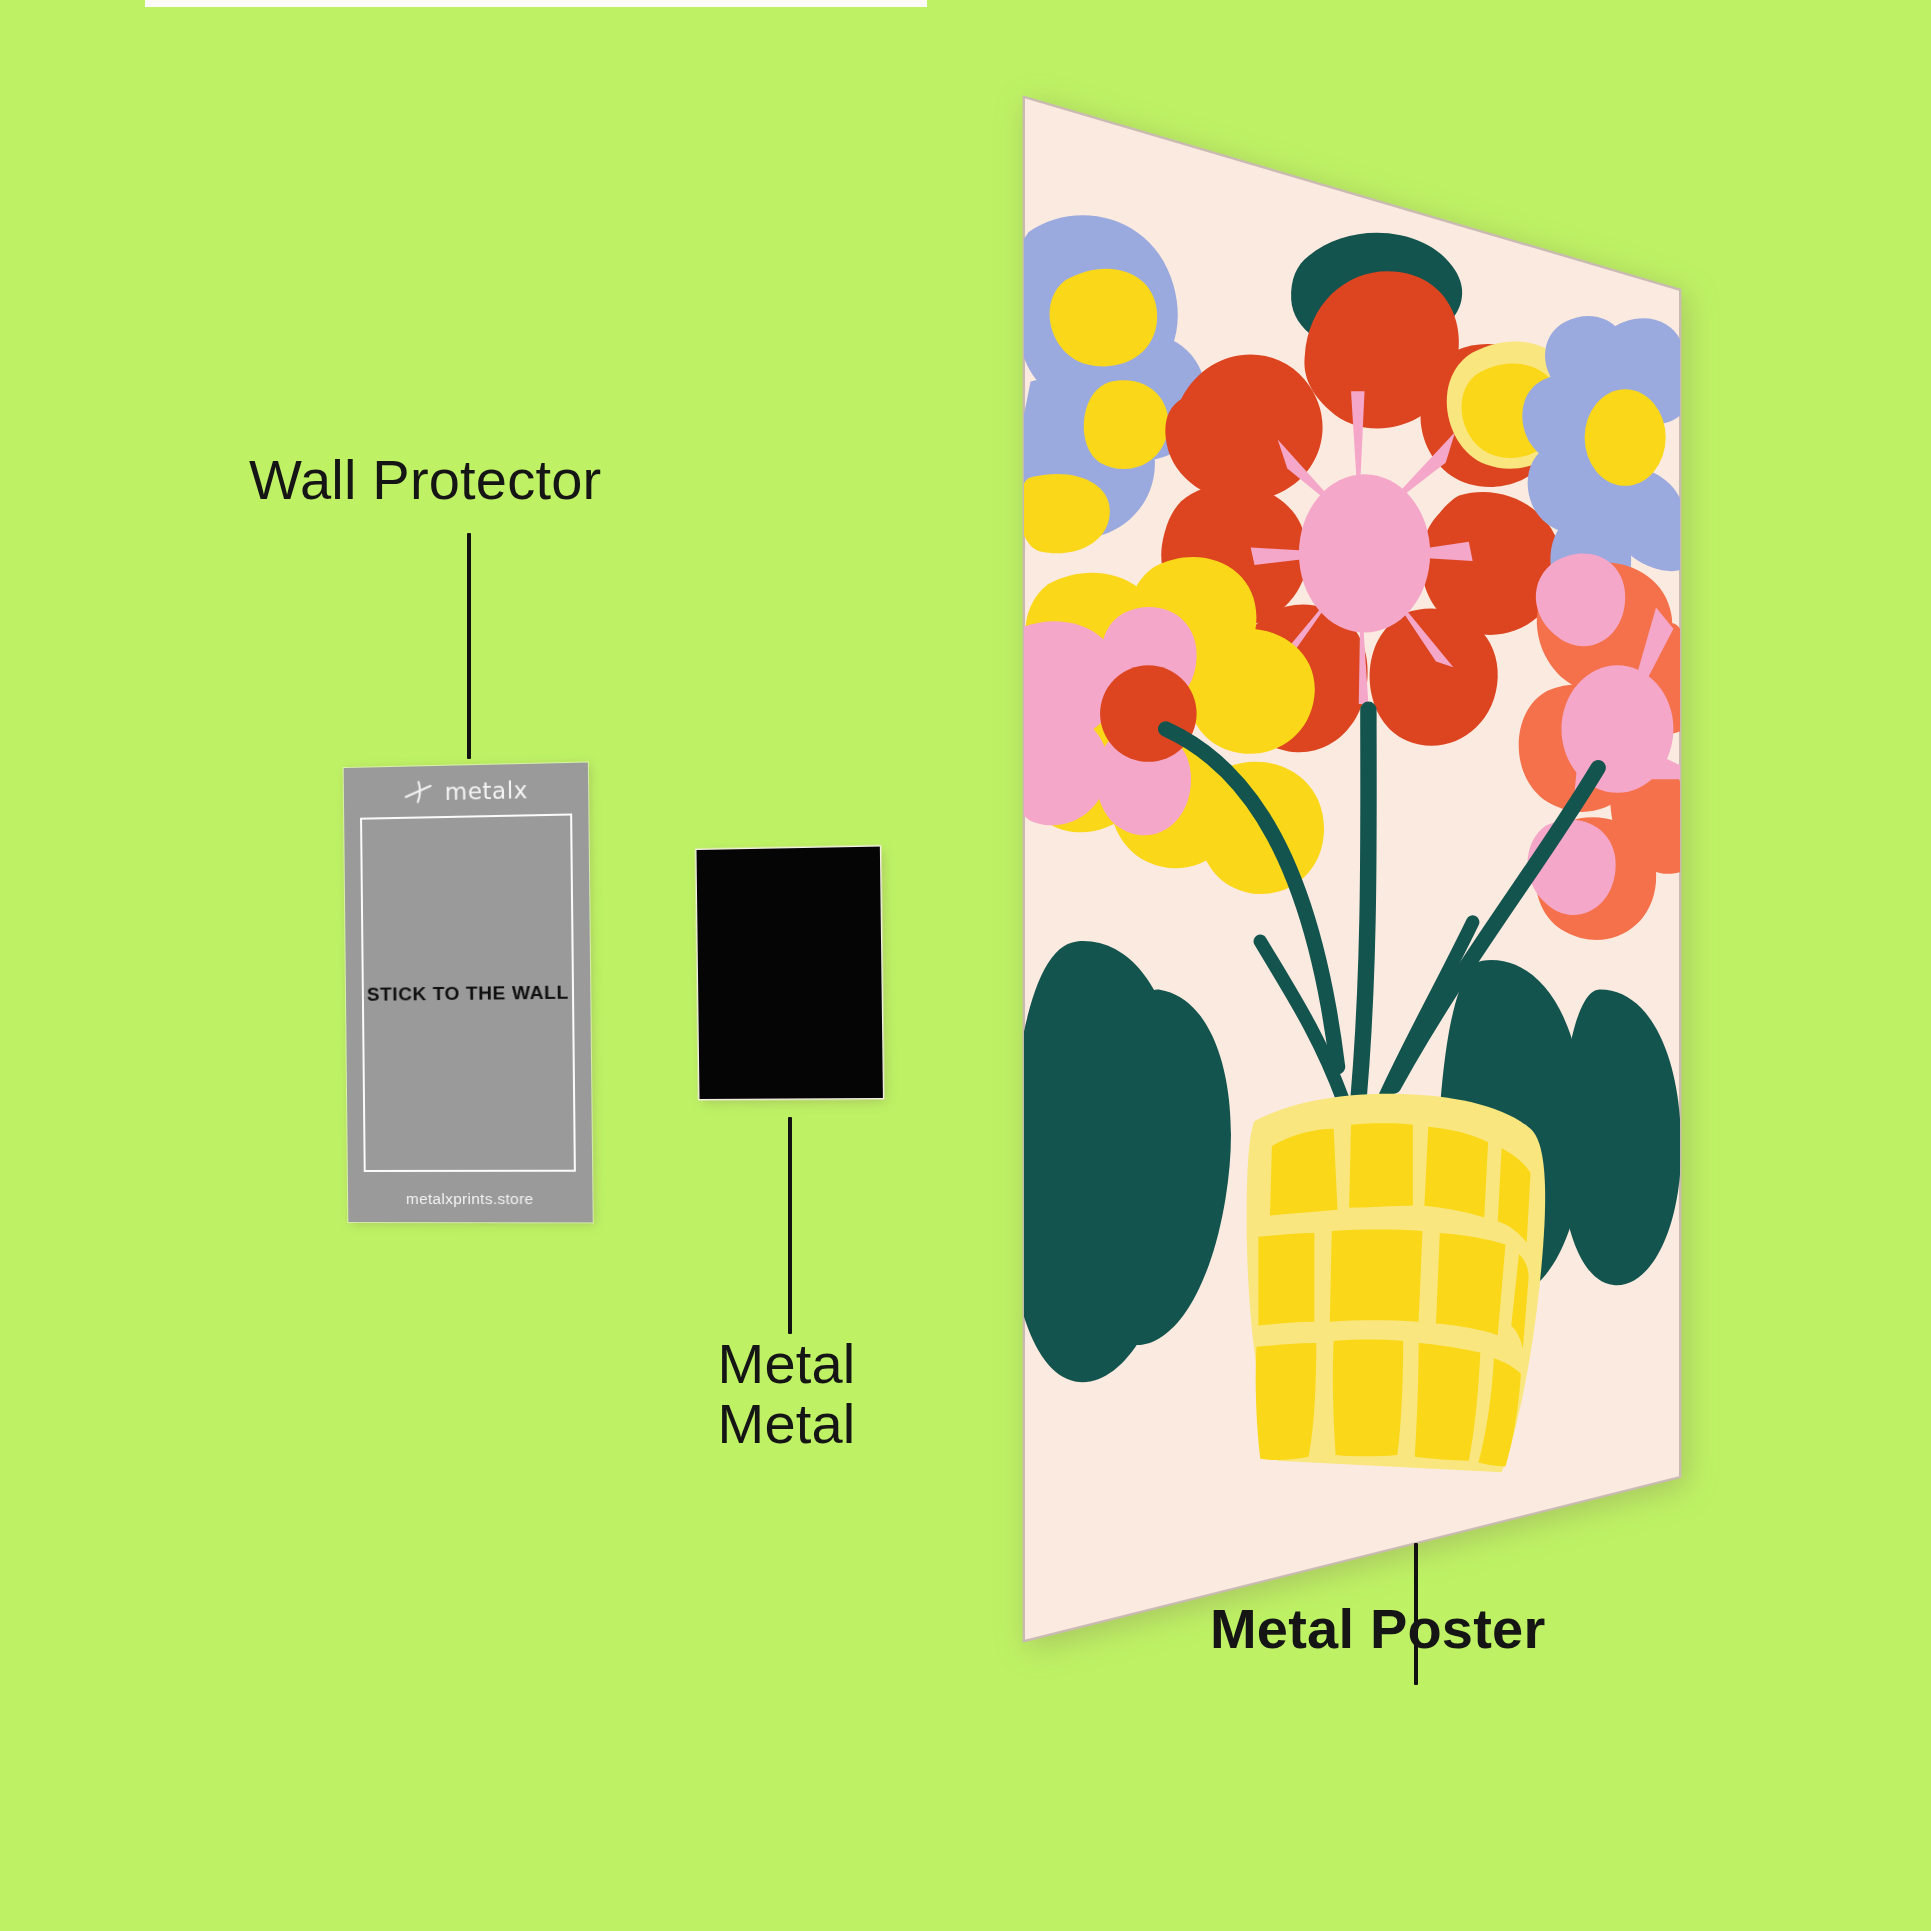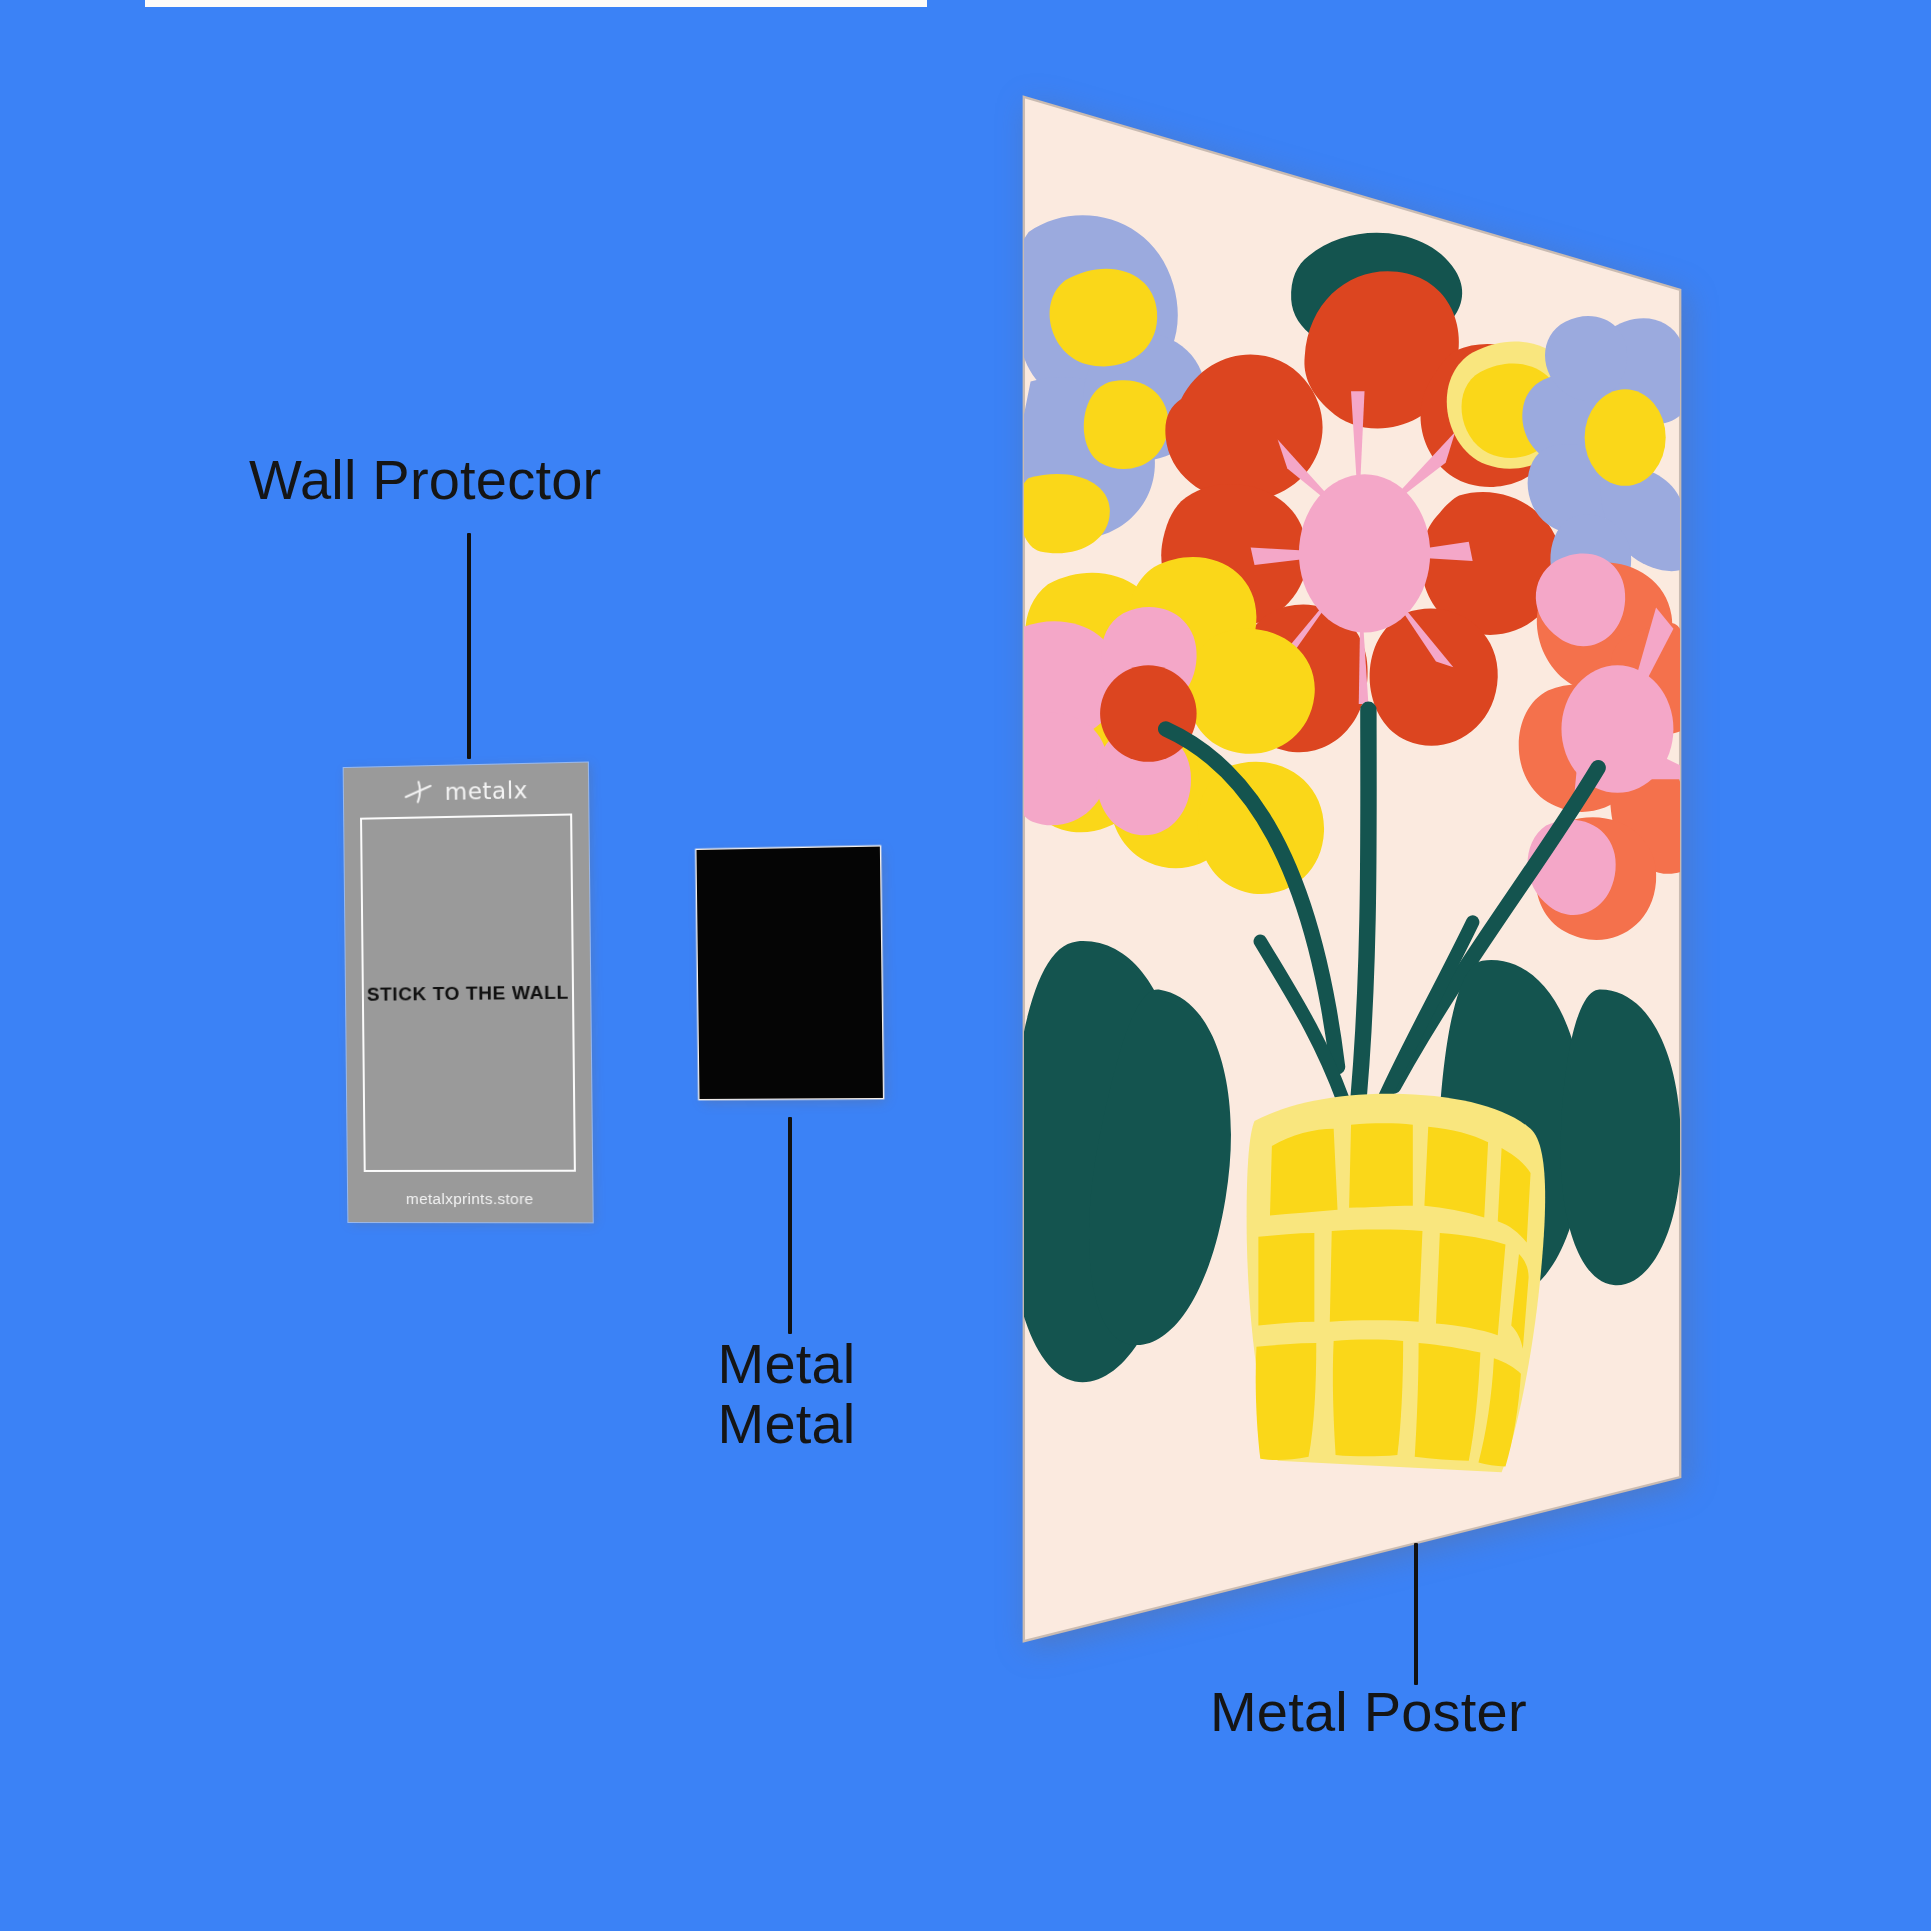--- a/index.html
+++ b/index.html
@@ -2,39 +2,39 @@
 <html><head>
 <meta charset="utf-8">
 <style>
   html,body{margin:0;padding:0;}
   body{
     width:1931px;height:1931px;overflow:hidden;
     font-family:"Liberation Sans", sans-serif;
     background:#e8ddd5;
     position:relative;
   }
-  .stage{position:absolute;inset:0;background:#3b82f6;}
+  .stage{position:absolute;inset:0;background:#bef264;}
 
   .top-strip{
     position:absolute;left:145px;top:0;width:782px;height:6.8px;
     background:#fdfbf9;
   }
 
   
   .label{
     position:absolute;
     color:#151515;
     font-weight:400;
     letter-spacing:0.2px;
     white-space:pre;
     line-height:1.08;
   }
   #lbl-wall{left:249px;top:450px;font-size:56px;}
   #lbl-magnet{left:666px;top:1334px;font-size:56px;text-align:center;width:241px;}
-  #lbl-poster{left:1210px;top:1682px;font-size:56px;}
+  #lbl-poster{left:1210px;top:1599px;font-size:56px;font-weight:bold;}
 
   
   .leader{position:absolute;background:#111;width:3.9px;border-radius:1px;}
   #leader-wall{left:467px;top:533px;height:226px;}
   #leader-magnet{left:788px;top:1117px;height:217px;}
   #leader-poster{left:1414px;top:1543px;height:142px;}
 
   
   .protector{
     position:absolute;left:346px;top:768px;width:243px;height:454px;

